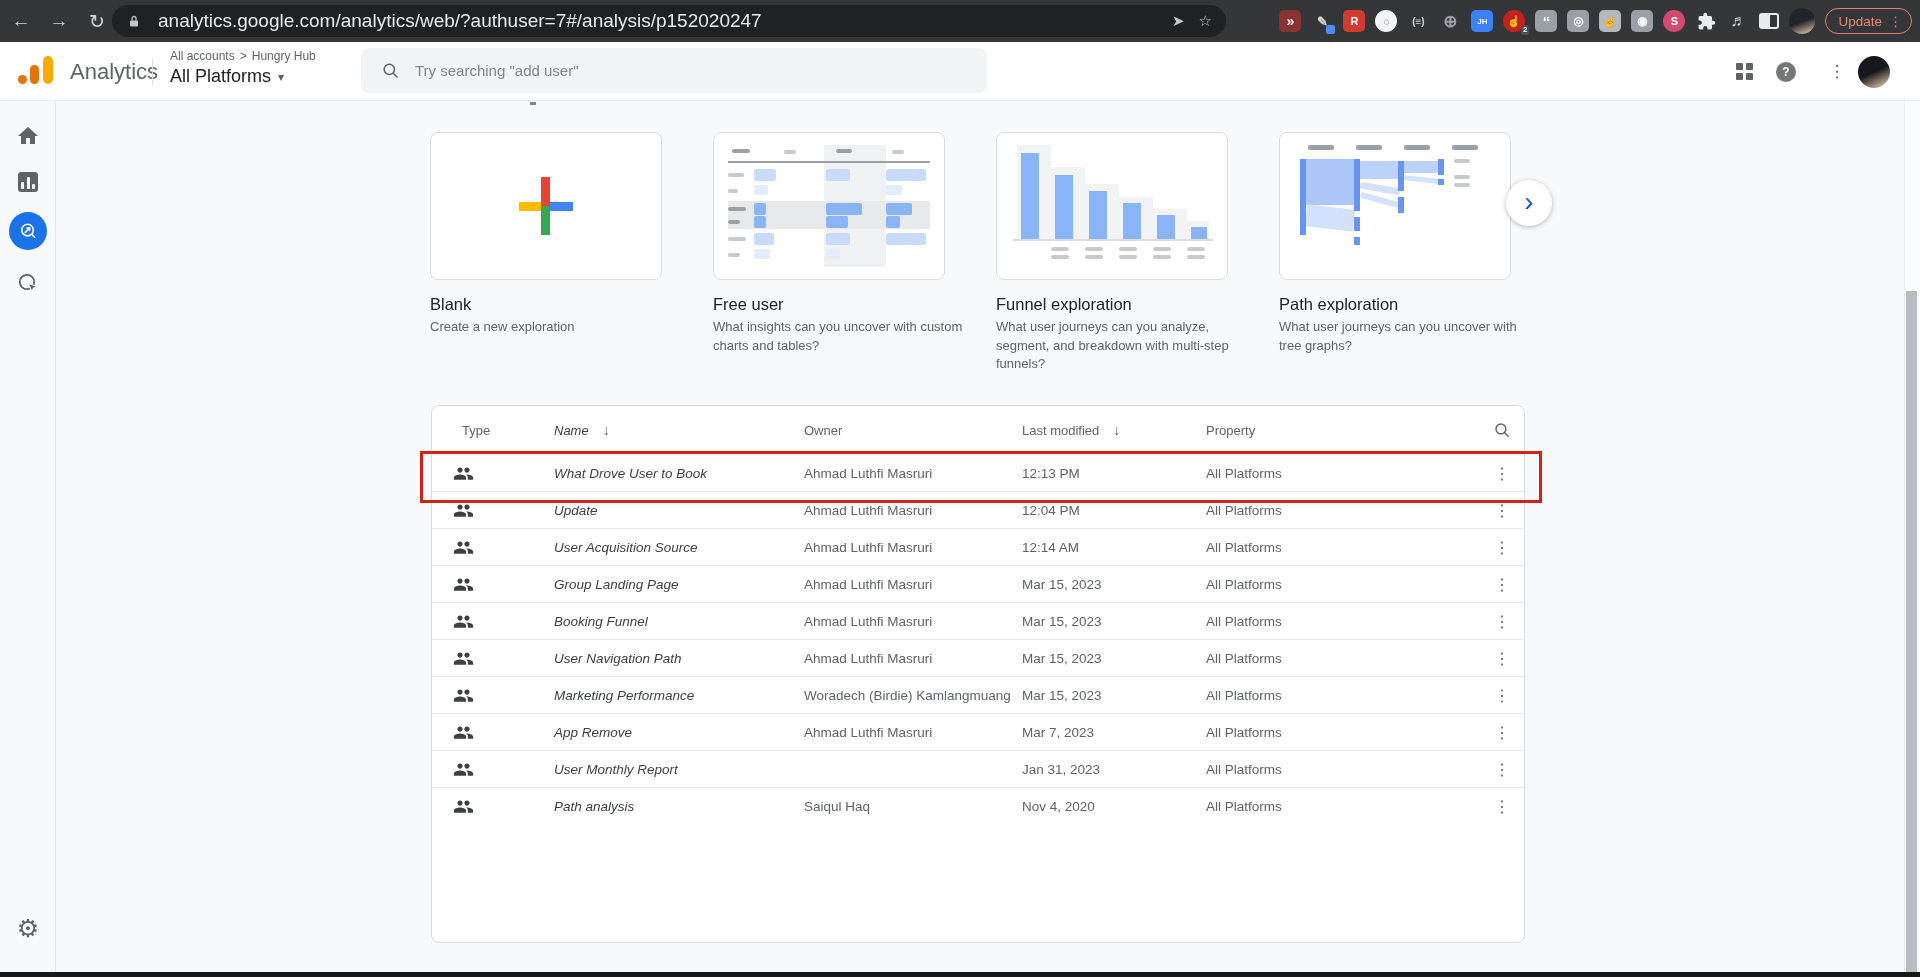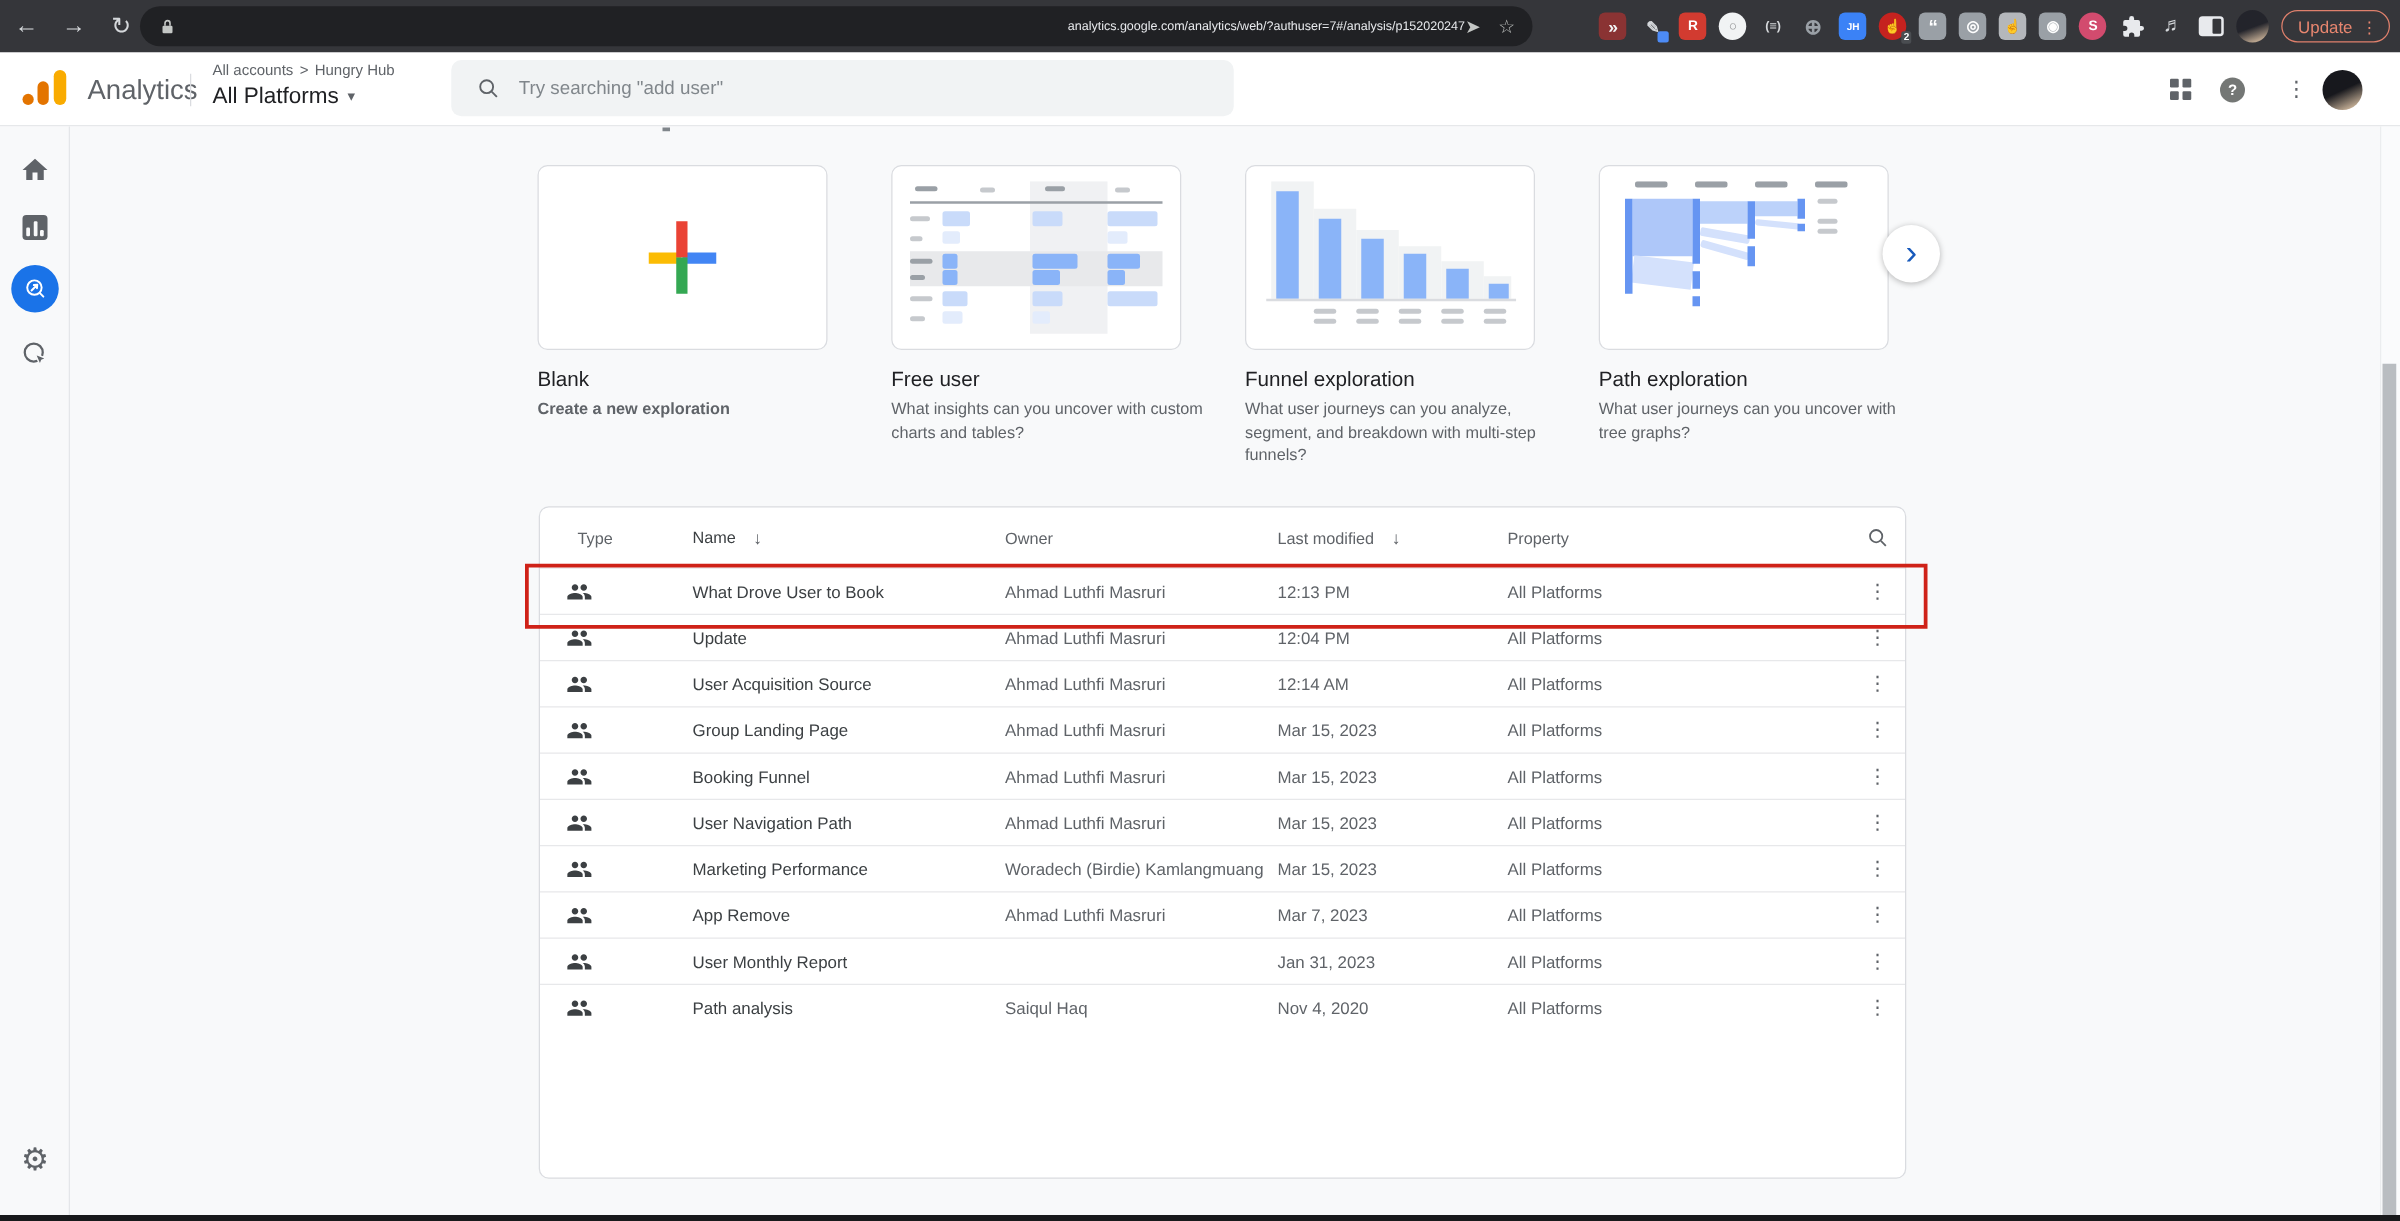--- a/index.html
+++ b/index.html
@@ -8,22 +8,22 @@
   #app { position:relative; width:1920px; height:977px; }
 
   
   .browser-bar { position:absolute; top:0; left:0; width:1920px; height:42px; background:#35363a; }
   .nav-btns { position:absolute; left:6px; top:0; height:42px; display:flex; align-items:center; gap:8px; }
   .nav-btn { width:30px; height:30px; display:flex; align-items:center; justify-content:center;
              color:#d5d8db; font-size:19px; border-radius:50%; }
   .url-pill { position:absolute; left:112px; top:5px; width:1114px; height:32px; background:#202124;
               border-radius:16px; display:flex; align-items:center; }
   .padlock { margin-left:16px; flex:0 0 auto; }
-  .url-text { margin-left:6px; color:#e8eaed; font-size:10px; white-space:nowrap; flex:1 1 auto;
-              overflow:hidden;text-align:right; }
+  .url-text { margin-left:18px; color:#e8eaed; font-size:19px; white-space:nowrap; flex:1 1 auto;
+              overflow:hidden; }
   .pill-ic { color:#c4c7c5; font-size:15px; margin-right:14px; flex:0 0 auto; }
   .browser-right { position:absolute; right:0; top:0; height:42px; display:flex; align-items:center;
                    gap:10px; padding-right:8px; }
   #ext-icons { display:flex; align-items:center; gap:10px; }
   .ext { position:relative; width:22px; height:22px; border-radius:5px; display:flex; align-items:center;
          justify-content:center; font-size:11px; font-weight:bold; color:#d5d8db; }
   .ext .corner { position:absolute; right:-2px; bottom:-2px; width:9px; height:9px; border-radius:2px; }
   .ext .badge { position:absolute; right:-4px; bottom:-3px; background:#4a4d51; color:#fff;
                 font-size:8px; font-style:normal; line-height:10px; padding:0 2px; border-radius:2px; }
   .puzzle-ic { width:22px; height:22px; display:flex; align-items:center; justify-content:center; }
@@ -89,21 +89,21 @@
               justify-content:center; color:#185abc; font-size:28px; padding-bottom:3px; z-index:6; }
 
   
   .table-card { position:absolute; left:431px; top:405px; width:1094px; height:538px; background:#fff;
                 border:1px solid #dadce0; border-radius:8px; }
   .thead { display:flex; align-items:center; height:48px; font-size:13px; color:#5f6368; }
   .trow { display:flex; align-items:center; height:37px; border-top:1px solid #e7e8ea; font-size:13.5px; }
   .col { flex:0 0 auto; }
   .col-type { width:122px; padding-left:30px; display:flex; align-items:center; }
   .trow .col-type { padding-left:21px; }
-  .col-name { width:250px; color:#3c4043; display:flex; gap:14px; }
+  .col-name { width:250px; color:#3c4043; display:flex; align-items:center; gap:14px;font-style:italic; }
   .col-owner { width:218px; color:#5f6368; white-space:nowrap; overflow:visible; }
   .col-mod { width:184px; color:#5f6368; display:flex; align-items:center; gap:14px; }
   .col-prop { flex:1 1 auto; color:#5f6368; }
   .col-menu { width:44px; display:flex; justify-content:center; }
   .sort-arrow { font-size:14px; color:#5f6368; }
   .row-kebab { color:#5f6368; font-size:16px; letter-spacing:0; }
 
   
   .hl-box { position:absolute; left:420px; top:451px; width:1122px; height:52px;
             border:3px solid #cf2218; z-index:50; }
@@ -335,21 +335,21 @@
       <i style="left:110px;top:32px;width:36px;height:5px;background:#d4e1fc;transform:rotate(6deg);"></i>
       <i style="left:144px;top:14px;width:6px;height:16px;background:#6695f2;border-radius:0;"></i>
       <i style="left:144px;top:34px;width:6px;height:6px;background:#6695f2;border-radius:0;"></i>
       <i style="left:160px;top:14px;width:16px;height:4px;background:#c6c9cd;"></i>
       <i style="left:160px;top:30px;width:16px;height:4px;background:#c6c9cd;"></i>
       <i style="left:160px;top:38px;width:16px;height:4px;background:#c6c9cd;"></i>
     </div>
   </div>
 
   <div class="t-title" style="left:430px;">Blank</div>
-  <div class="t-desc" style="left:430px;font-weight:bold;">Create a new exploration</div>
+  <div class="t-desc" style="left:430px;">Create a new exploration</div>
   <div class="t-title" style="left:713px;">Free user</div>
   <div class="t-desc" style="left:713px;">What insights can you uncover with custom charts and tables?</div>
   <div class="t-title" style="left:996px;">Funnel exploration</div>
   <div class="t-desc" style="left:996px;">What user journeys can you analyze, segment, and breakdown with multi-step funnels?</div>
   <div class="t-title" style="left:1279px;">Path exploration</div>
   <div class="t-desc" style="left:1279px;">What user journeys can you uncover with tree graphs?</div>
 
   <div class="next-btn">
     <span>›</span>
   </div>

